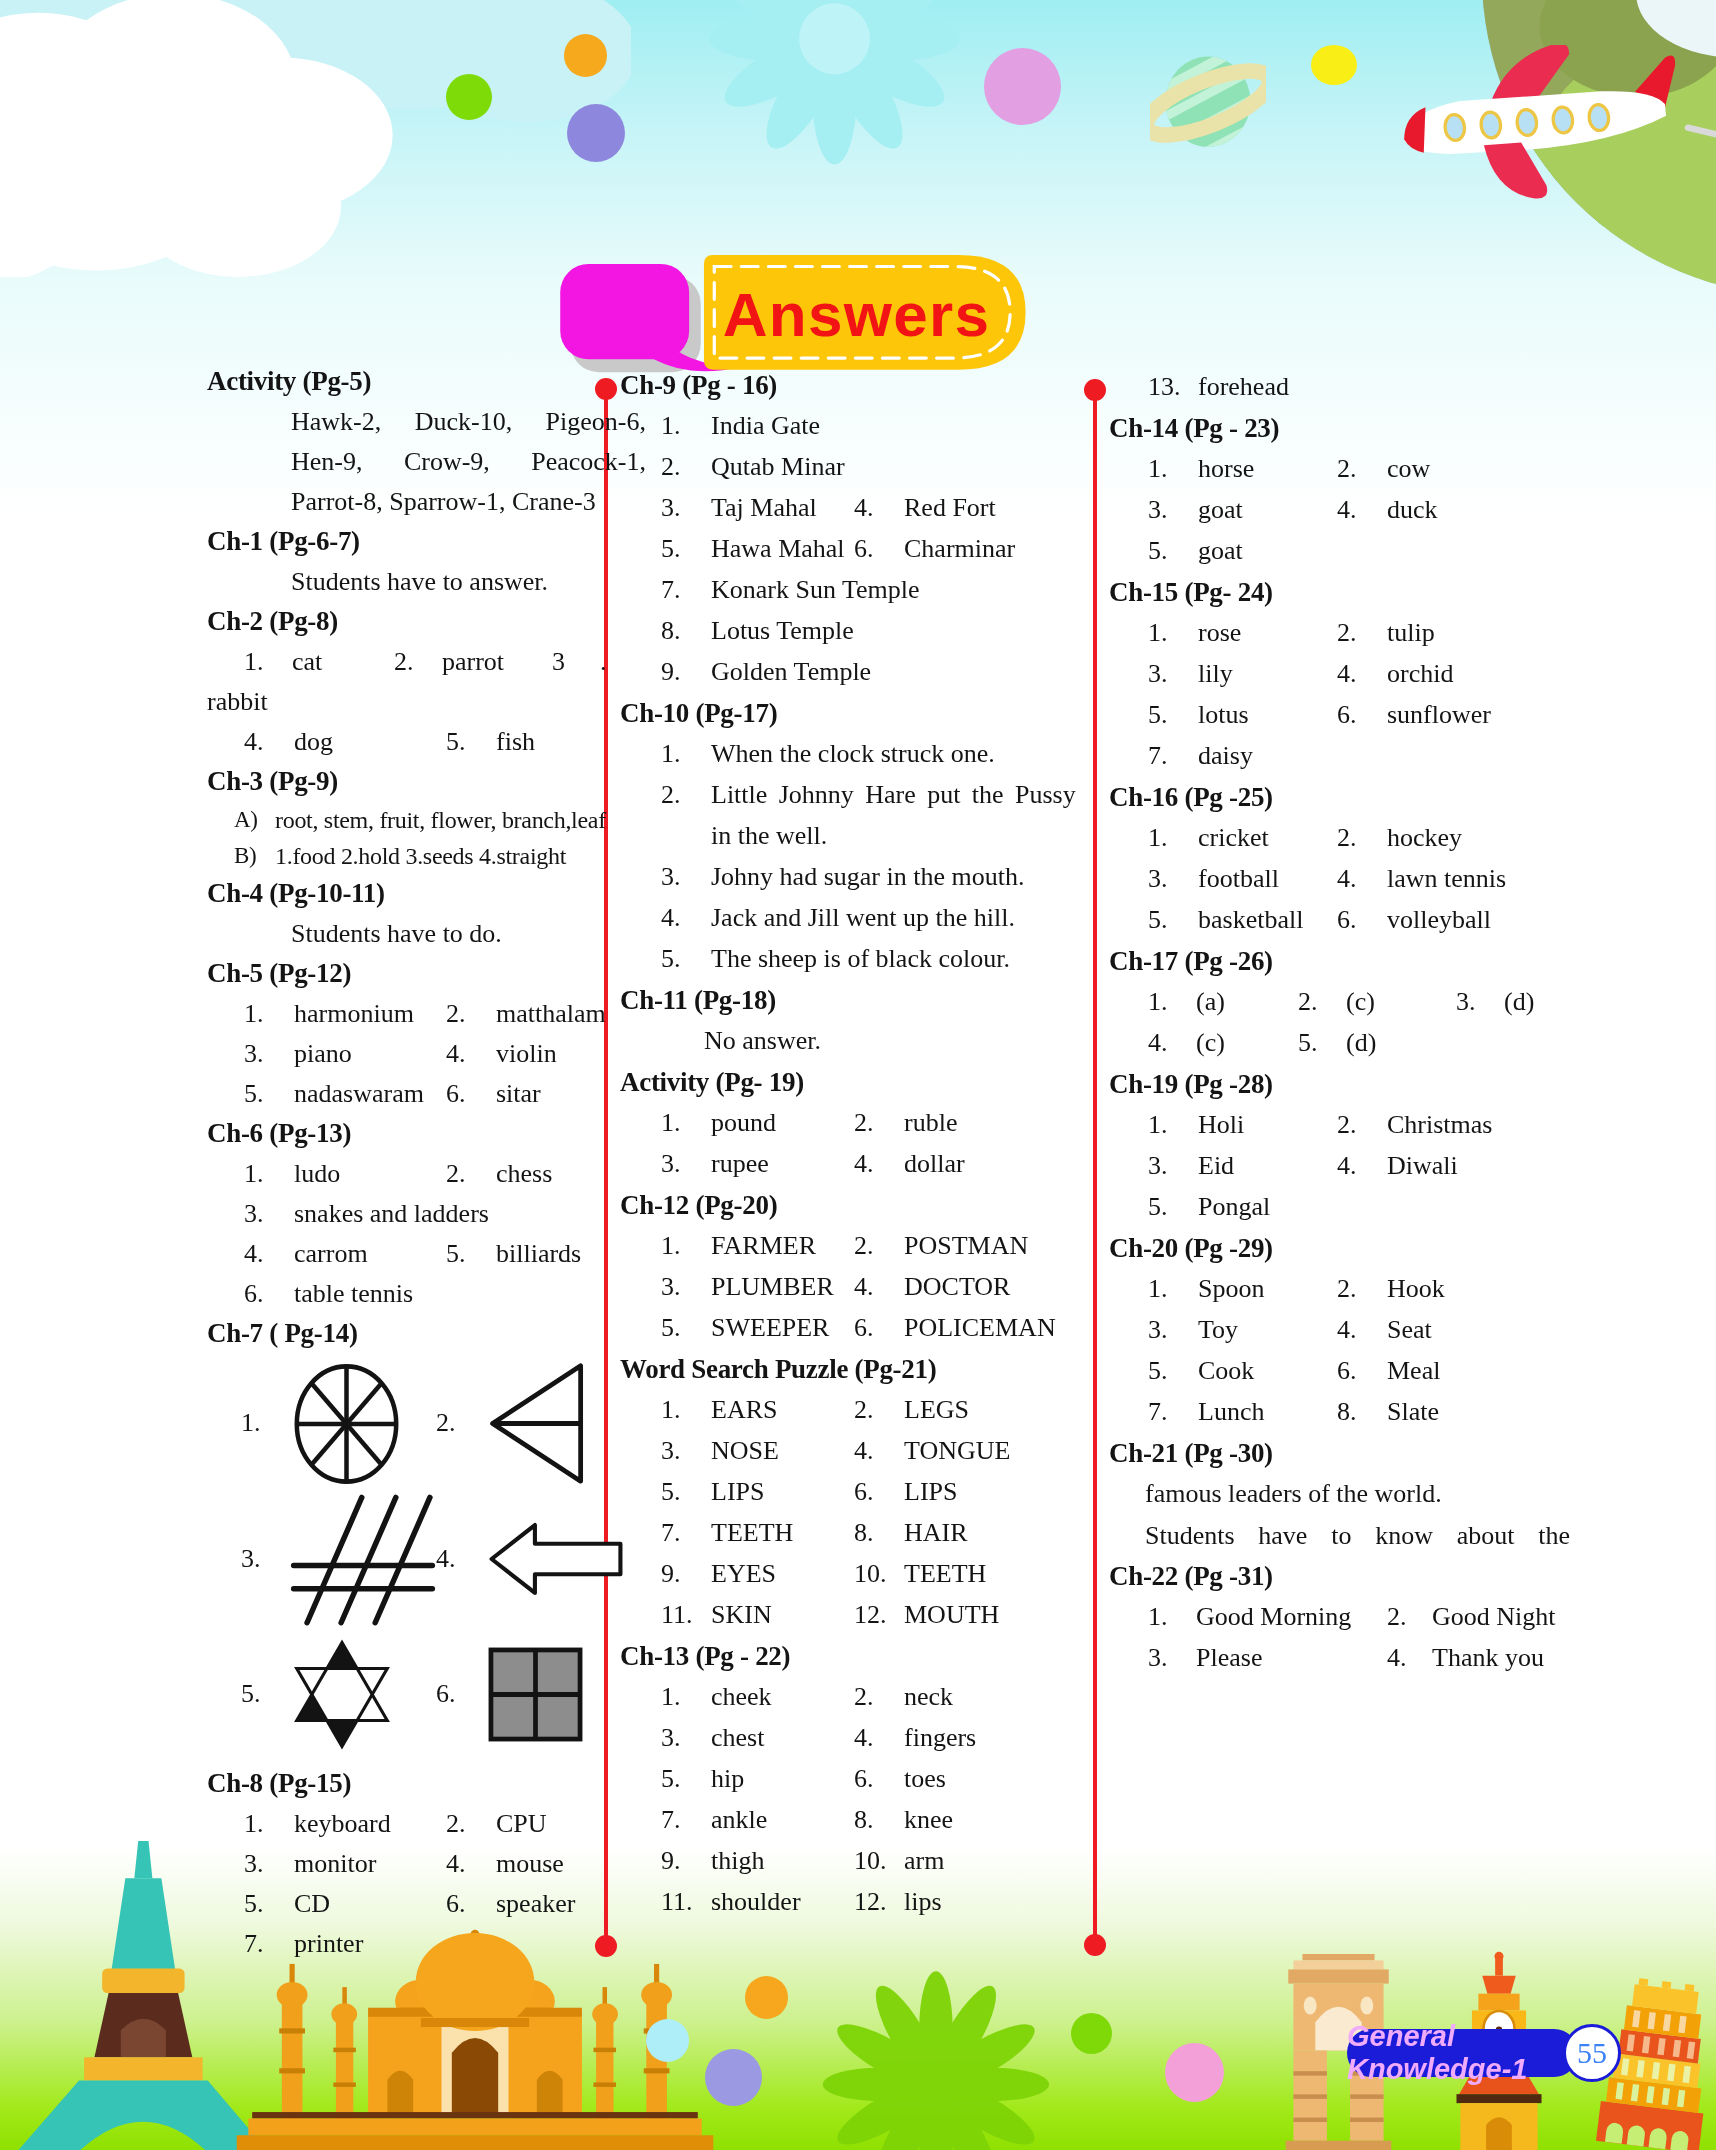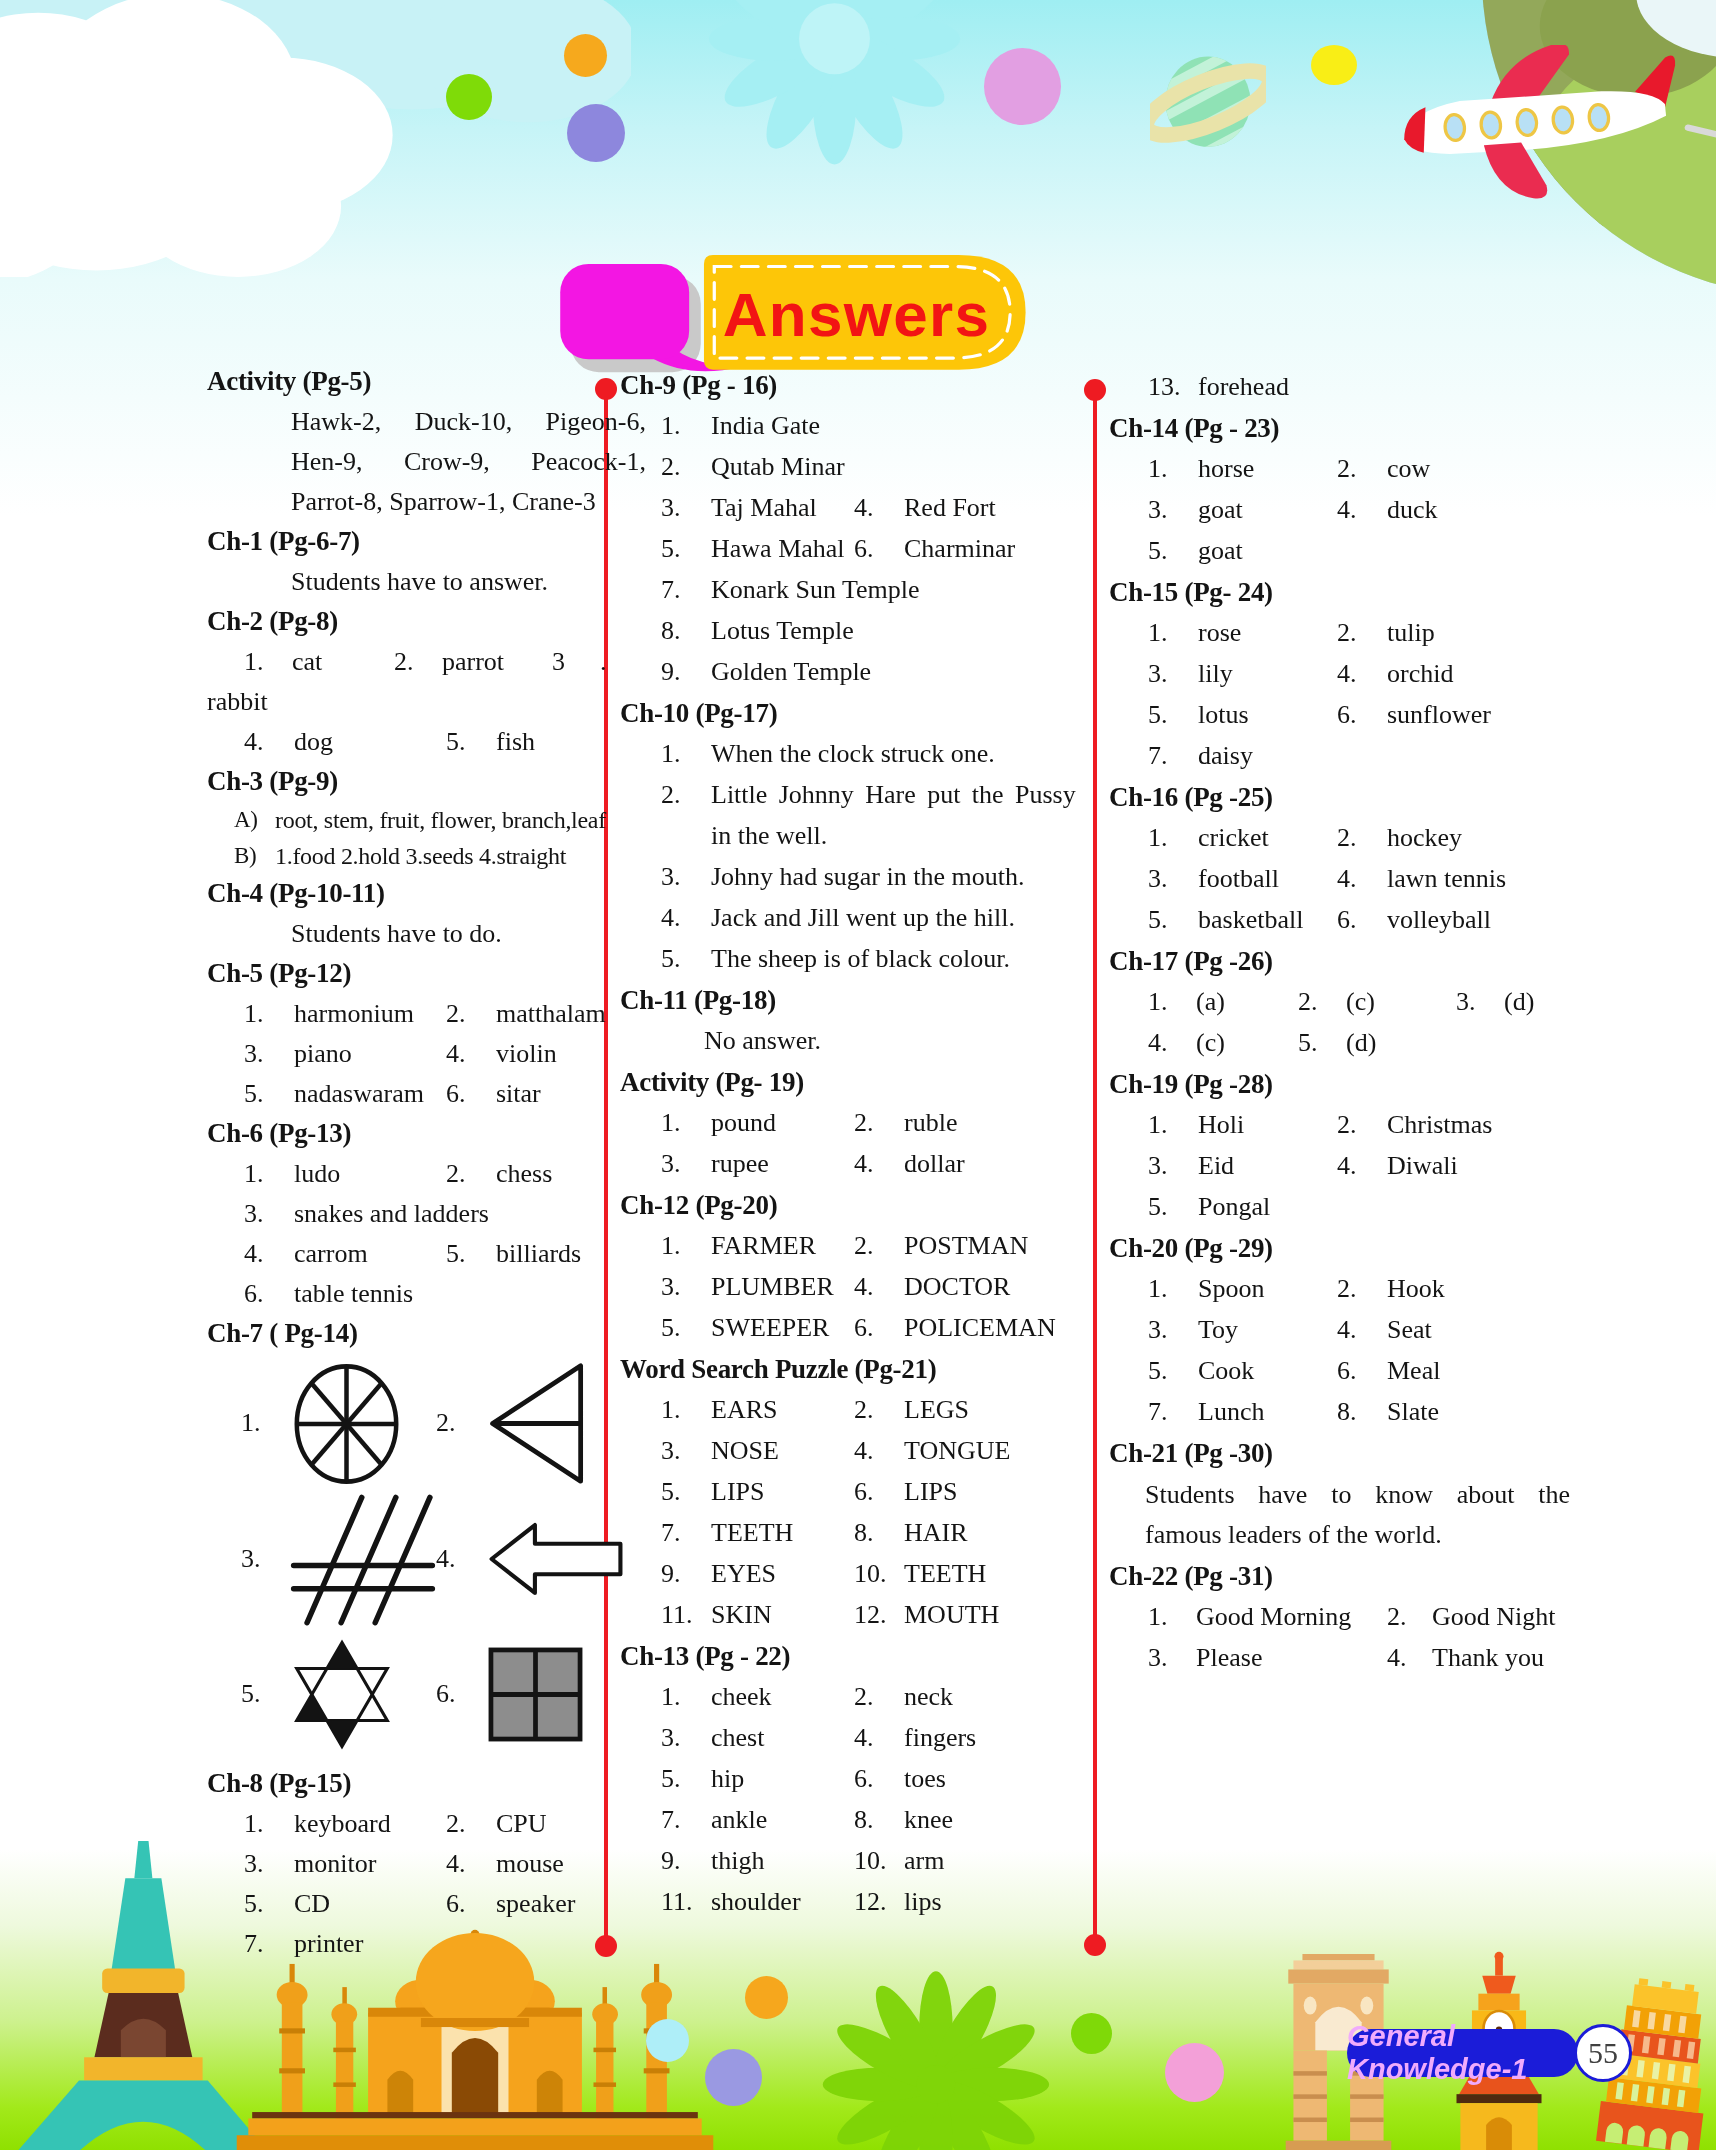--- a/index.html
+++ b/index.html
@@ -41,23 +41,23 @@
     min-height:36px;align-items:center;font-size:24px;letter-spacing:-0.3px;}
   .labelrow .num{font-size:23px;}
   .shapes{display:grid;grid-template-columns:49px 146px 49px 1fr;
     padding-left:34px;align-items:center;margin:2.6px 0;}
   .shape-num{font-size:26px;}
   .shape{display:flex;align-items:center;min-height:134px;}
   
   #badge-pill{position:absolute;left:0;top:5.2px;width:231px;height:48px;border-radius:24.5px;
     background:#1b1cd8;display:flex;align-items:center;justify-content:center;
     font:italic bold 29px "Liberation Sans",sans-serif;color:#f0abfc;}
-  #badge-circle{position:absolute;left:227px;top:0;width:52px;height:52px;border-radius:50%;
+  #badge-circle{position:absolute;left:216px;top:0;width:52px;height:52px;border-radius:50%;
     background:#ffffff;border:3.9px solid #1b1cd8;display:flex;align-items:center;justify-content:center;
-    font:30px "Liberation Serif",serif;color:#404040;}
+    font:30px "Liberation Serif",serif;color:#3b82f6;}
 </style>
 </head>
 <body>
 
 <div id="page">
 
   <svg class="abs" style="left:-39px;top:-26px" width="670" height="303" viewBox="0 0 1040 470">
     <g fill="#c8f2f6">
       <ellipse cx="300" cy="60" rx="360" ry="170"></ellipse>
       <ellipse cx="700" cy="60" rx="260" ry="150"></ellipse>
@@ -756,22 +756,22 @@
         <span class="num">6.</span>
         <span class="txt">Meal</span>
       </div>
       <div class="row">
         <span class="num">7.</span>
         <span class="txt">Lunch</span>
         <span class="num">8.</span>
         <span class="txt">Slate</span>
       </div>
       <div class="sec-h">Ch-21 (Pg -30)</div>
+      <div class="para" style="padding-left: 36px;">famous leaders of the world.</div>
       <div class="para just" style="padding-left: 36px;">Students have to know about the</div>
-      <div class="para" style="padding-left: 36px;">famous leaders of the world.</div>
       <div class="sec-h">Ch-22 (Pg -31)</div>
       <div class="row wide">
         <span class="num">1.</span>
         <span class="txt">Good Morning</span>
         <span class="num">2.</span>
         <span class="txt">Good Night</span>
       </div>
       <div class="row wide">
         <span class="num">3.</span>
         <span class="txt">Please</span>

